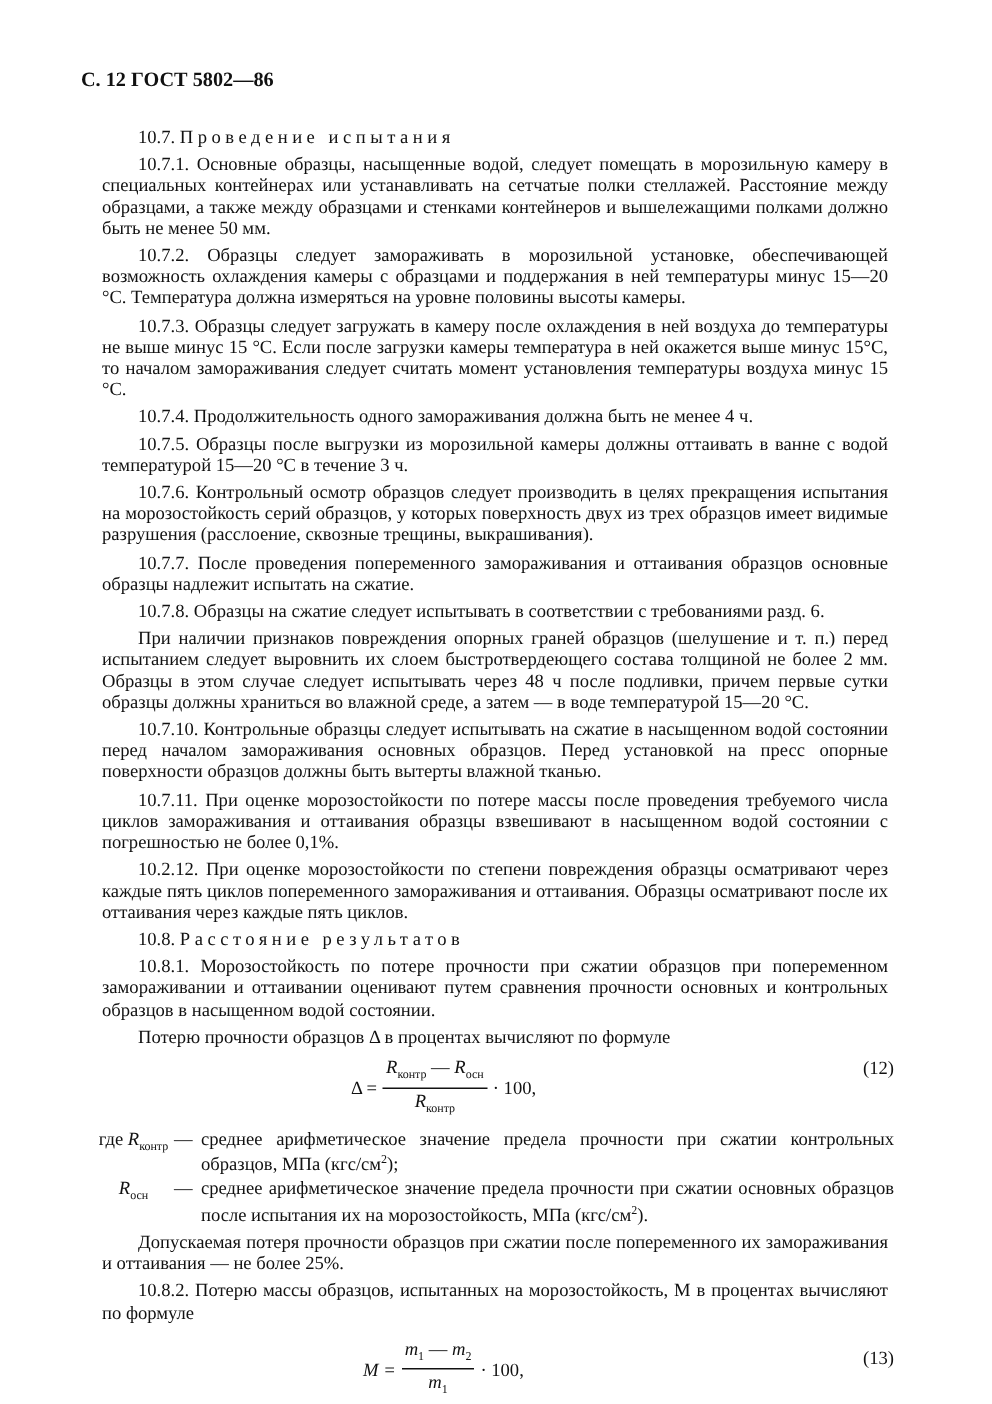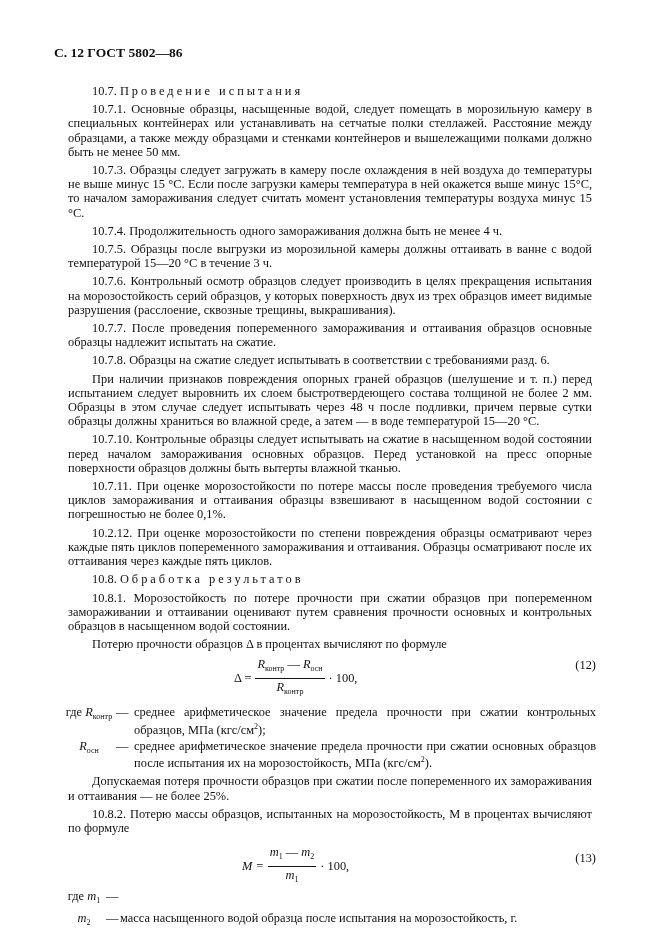--- a/index.html
+++ b/index.html
@@ -24,31 +24,32 @@
   .where .desc { text-align: justify; }
 </style>
 </head>
 <body>
 
 <div class="header">С. 12 ГОСТ 5802—86</div>
 
 <div class="body">
   <p class="p"><span>10.7.</span> <span class="spaced">Проведение испытания</span></p>
   <p class="p">10.7.1. Основные образцы, насыщенные водой, следует помещать в морозильную камеру в специальных контейнерах или устанавливать на сетчатые полки стеллажей. Расстояние между образцами, а также между образцами и стенками контейнеров и вышележащими полками должно быть не менее 50 мм.</p>
+  <p class="p">10.7.2. Образцы следует замораживать в морозильной установке, обеспечивающей возможность охлаждения камеры с образцами и поддержания в ней температуры минус 15—20 °С. Температура должна измеряться на уровне половины высоты камеры.</p>
   <p class="p">10.7.3. Образцы следует загружать в камеру после охлаждения в ней воздуха до температуры не выше минус 15 °С. Если после загрузки камеры температура в ней окажется выше минус 15°С, то началом замораживания следует считать момент установления температуры воздуха минус 15 °С.</p>
   <p class="p">10.7.4. Продолжительность одного замораживания должна быть не менее 4 ч.</p>
   <p class="p">10.7.5. Образцы после выгрузки из морозильной камеры должны оттаивать в ванне с водой температурой 15—20 °С в течение 3 ч.</p>
   <p class="p">10.7.6. Контрольный осмотр образцов следует производить в целях прекращения испытания на морозостойкость серий образцов, у которых поверхность двух из трех образцов имеет видимые разрушения (расслоение, сквозные трещины, выкрашивания).</p>
   <p class="p">10.7.7. После проведения попеременного замораживания и оттаивания образцов основные образцы надлежит испытать на сжатие.</p>
   <p class="p">10.7.8. Образцы на сжатие следует испытывать в соответствии с требованиями разд. 6.</p>
   <p class="p">При наличии признаков повреждения опорных граней образцов (шелушение и т. п.) перед испытанием следует выровнить их слоем быстротвердеющего состава толщиной не более 2 мм. Образцы в этом случае следует испытывать через 48 ч после подливки, причем первые сутки образцы должны храниться во влажной среде, а затем — в воде температурой 15—20 °С.</p>
   <p class="p">10.7.10. Контрольные образцы следует испытывать на сжатие в насыщенном водой состоянии перед началом замораживания основных образцов. Перед установкой на пресс опорные поверхности образцов должны быть вытерты влажной тканью.</p>
   <p class="p">10.7.11. При оценке морозостойкости по потере массы после проведения требуемого числа циклов замораживания и оттаивания образцы взвешивают в насыщенном водой состоянии с погрешностью не более 0,1%.</p>
   <p class="p">10.2.12. При оценке морозостойкости по степени повреждения образцы осматривают через каждые пять циклов попеременного замораживания и оттаивания. Образцы осматривают после их оттаивания через каждые пять циклов.</p>
-  <p class="p"><span>10.8.</span> <span class="spaced">Обработка результатов</span></p>
+  <p class="p"><span>10.8.</span> <span class="spaced">Расстояние результатов</span></p>
   <p class="p">10.8.1. Морозостойкость по потере прочности при сжатии образцов при попеременном замораживании и оттаивании оценивают путем сравнения прочности основных и контрольных образцов в насыщенном водой состоянии.</p>
   <p class="p">Потерю прочности образцов Δ в процентах вычисляют по формуле</p>
 
   <div class="formula">
     <div class="eq" style="left:170px; top:2px;">
       <span>Δ =</span>
       <span class="frac">
         <span class="n"><i>R</i><sub>контр</sub><span> — </span><i>R</i><sub>осн</sub></span>
         <span class="d"><i>R</i><sub>контр</sub></span>
       </span>

